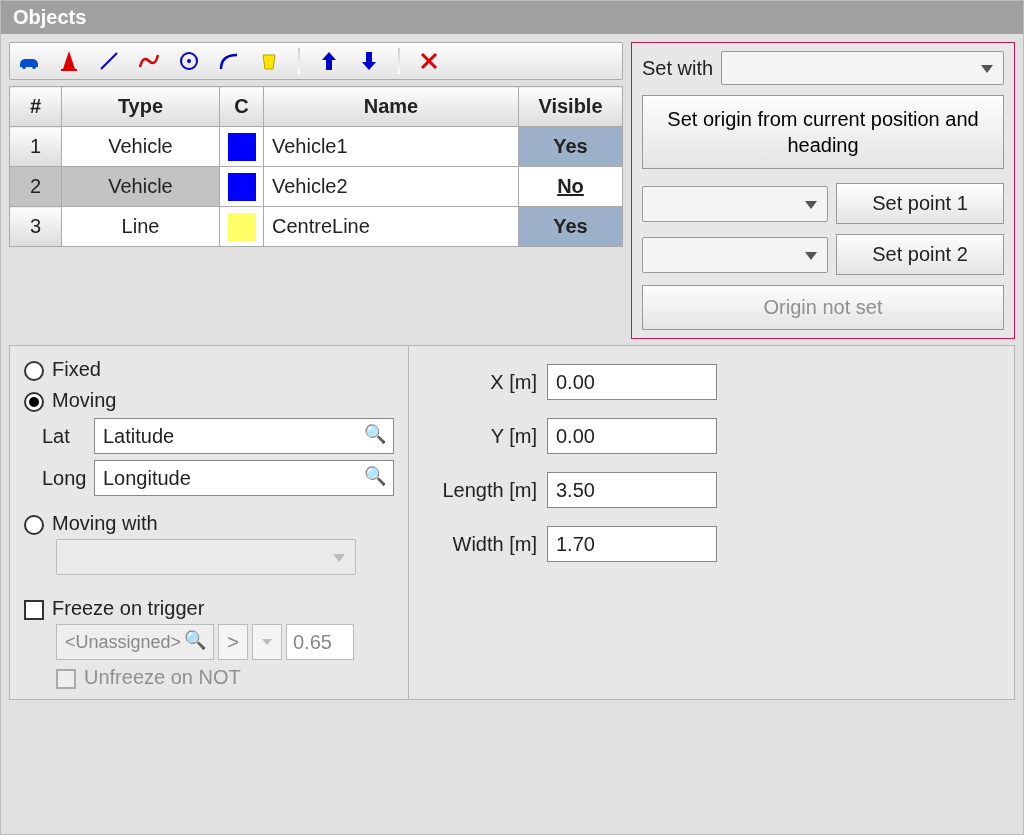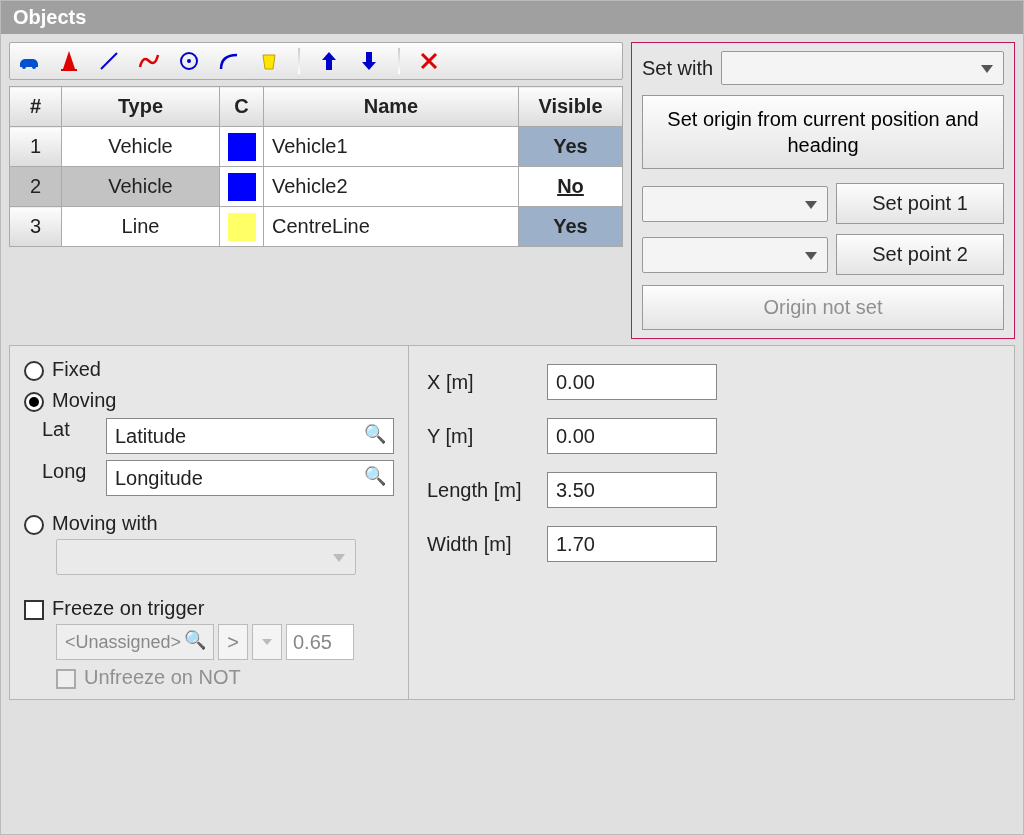--- a/index.html
+++ b/index.html
@@ -40,38 +40,38 @@
   
   .details { display:flex; margin:0 8px 8px 8px; }
   .details-left { flex:0 0 400px; border:1px solid #b5b5b5; background:#e7e7e7; padding:12px 14px 10px 14px; font-size:20px; color:#222;}
   .details-right { flex:1; border:1px solid #b5b5b5; border-left:none; background:#e7e7e7; padding:18px 18px; font-size:20px; color:#222;}
 
   .radio { width:20px; height:20px; border:2px solid #333; border-radius:50%; display:inline-block; vertical-align:middle; margin-right:8px; position:relative; background:#fff;}
   .radio.checked::after { content:""; width:10px; height:10px; background:#000; border-radius:50%; position:absolute; top:3px; left:3px;}
   .chk { width:20px; height:20px; border:2px solid #333; display:inline-block; vertical-align:middle; margin-right:8px; background:#fff;}
   .chk.disabled { border-color:#aaa; background:#eee;}
 
-  .fld-row { display:flex; align-items:flex-start; gap:12px; margin:6px 0 6px 18px;}
+  .fld-row { display:flex; align-items:center; gap:0; margin:6px 0 6px 18px;}
   .fld-row label { width:52px; }
   .lookup { flex:1; height:36px; background:#fff; border:1px solid #888; display:flex; align-items:center; padding:0 32px 0 8px; position:relative; font-size:20px;}
   .lookup.hl { outline:2px solid #3a82c4; background:#fff;}
   .lookup.hl span { background:#3a82c4; color:#fff; padding:1px 3px;}
   .lookup::after { content:"🔍"; position:absolute; right:6px; top:4px; font-size:18px; color:#666;}
   .lookup.disabled { background:#eee; color:#888; border-color:#bbb;}
   .lookup.disabled::after { color:#aaa;}
 
   .dd-dis { width:300px; height:36px; background:#eaeaea; border:1px solid #bbb; margin-left:32px; margin-top:4px; position:relative; border-radius:2px;}
   .dd-dis::after { content:""; position:absolute; right:10px; top:14px; border-left:6px solid transparent; border-right:6px solid transparent; border-top:8px solid #bbb;}
 
   .freeze-row { display:flex; align-items:center; gap:4px; margin:4px 0 4px 32px;}
   .freeze-row .lookup { width:158px; flex:none; color:#888; font-size:18px;}
   .freeze-row .op { width:30px; height:36px; background:#f4f4f4; border:1px solid #bbb; display:flex; align-items:center; justify-content:center; color:#888;}
   .freeze-row .val { width:68px; height:36px; background:#fff; border:1px solid #bbb; padding:0 6px; display:flex; align-items:center; color:#888;}
 
-  .dim-row { display:flex; align-items:center; gap:10px; margin-bottom:18px;}
+  .dim-row { display:flex; align-items:center; gap:10px; margin-bottom:18px;text-align:right;}
   .dim-row label { width:110px; }
   .dim-input { width:170px; height:36px; background:#fff; border:1px solid #888; padding:8px 8px; display:flex; align-items:center; }
 
   .disabled-text { color:#909090; }
 </style>
 </head>
 <body>
 
 <div class="panel">
   <div class="titlebar">Objects</div>

